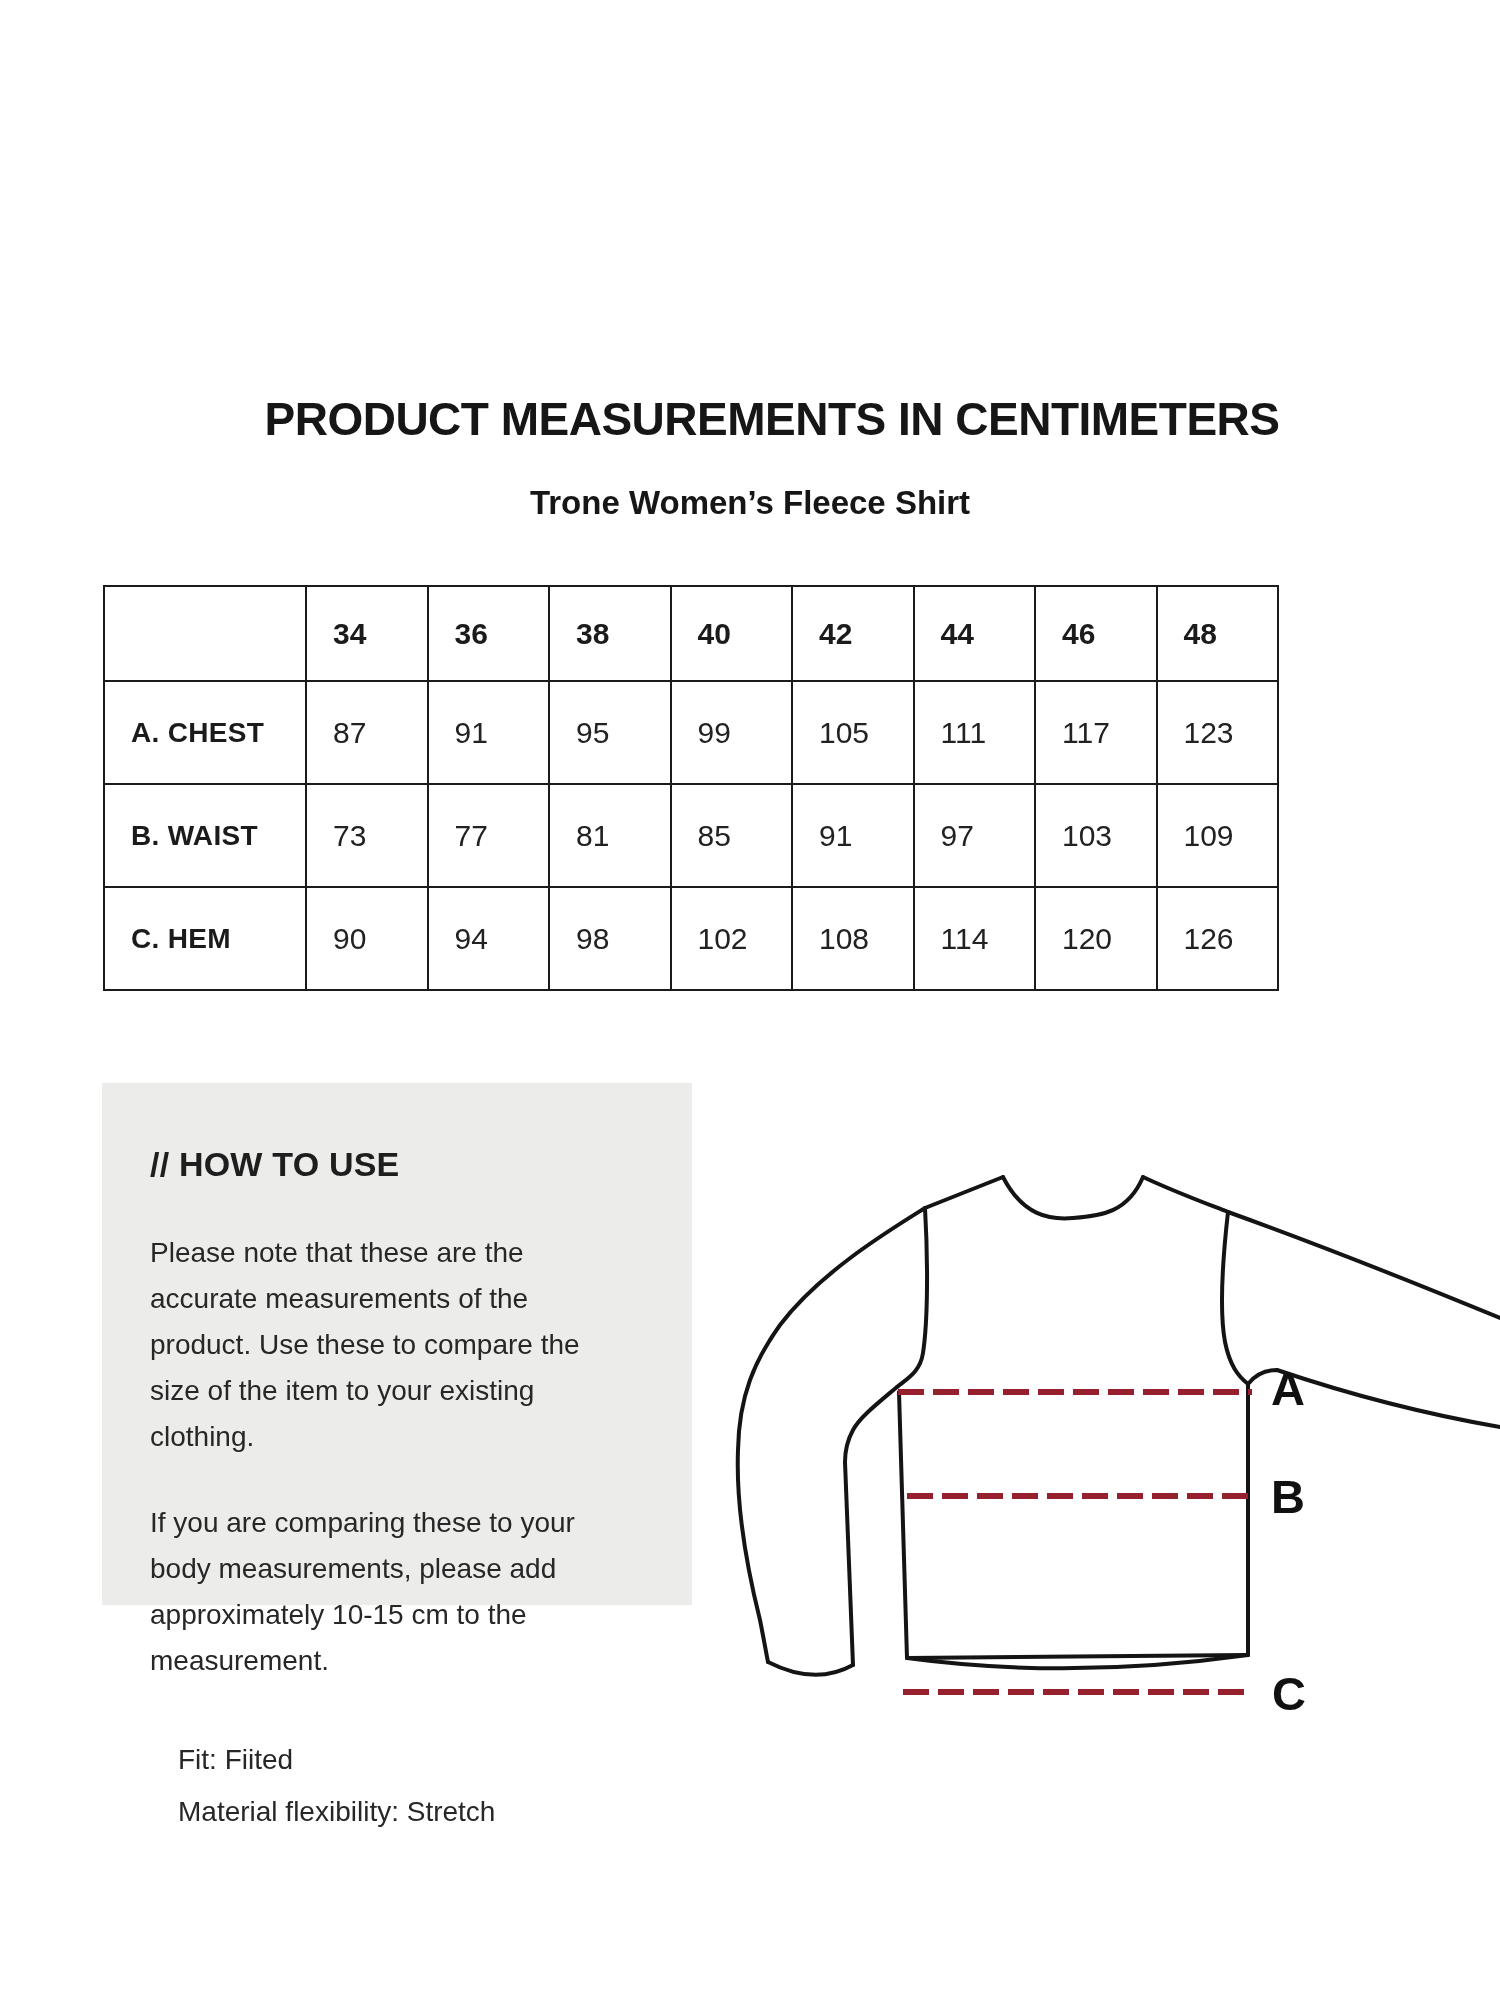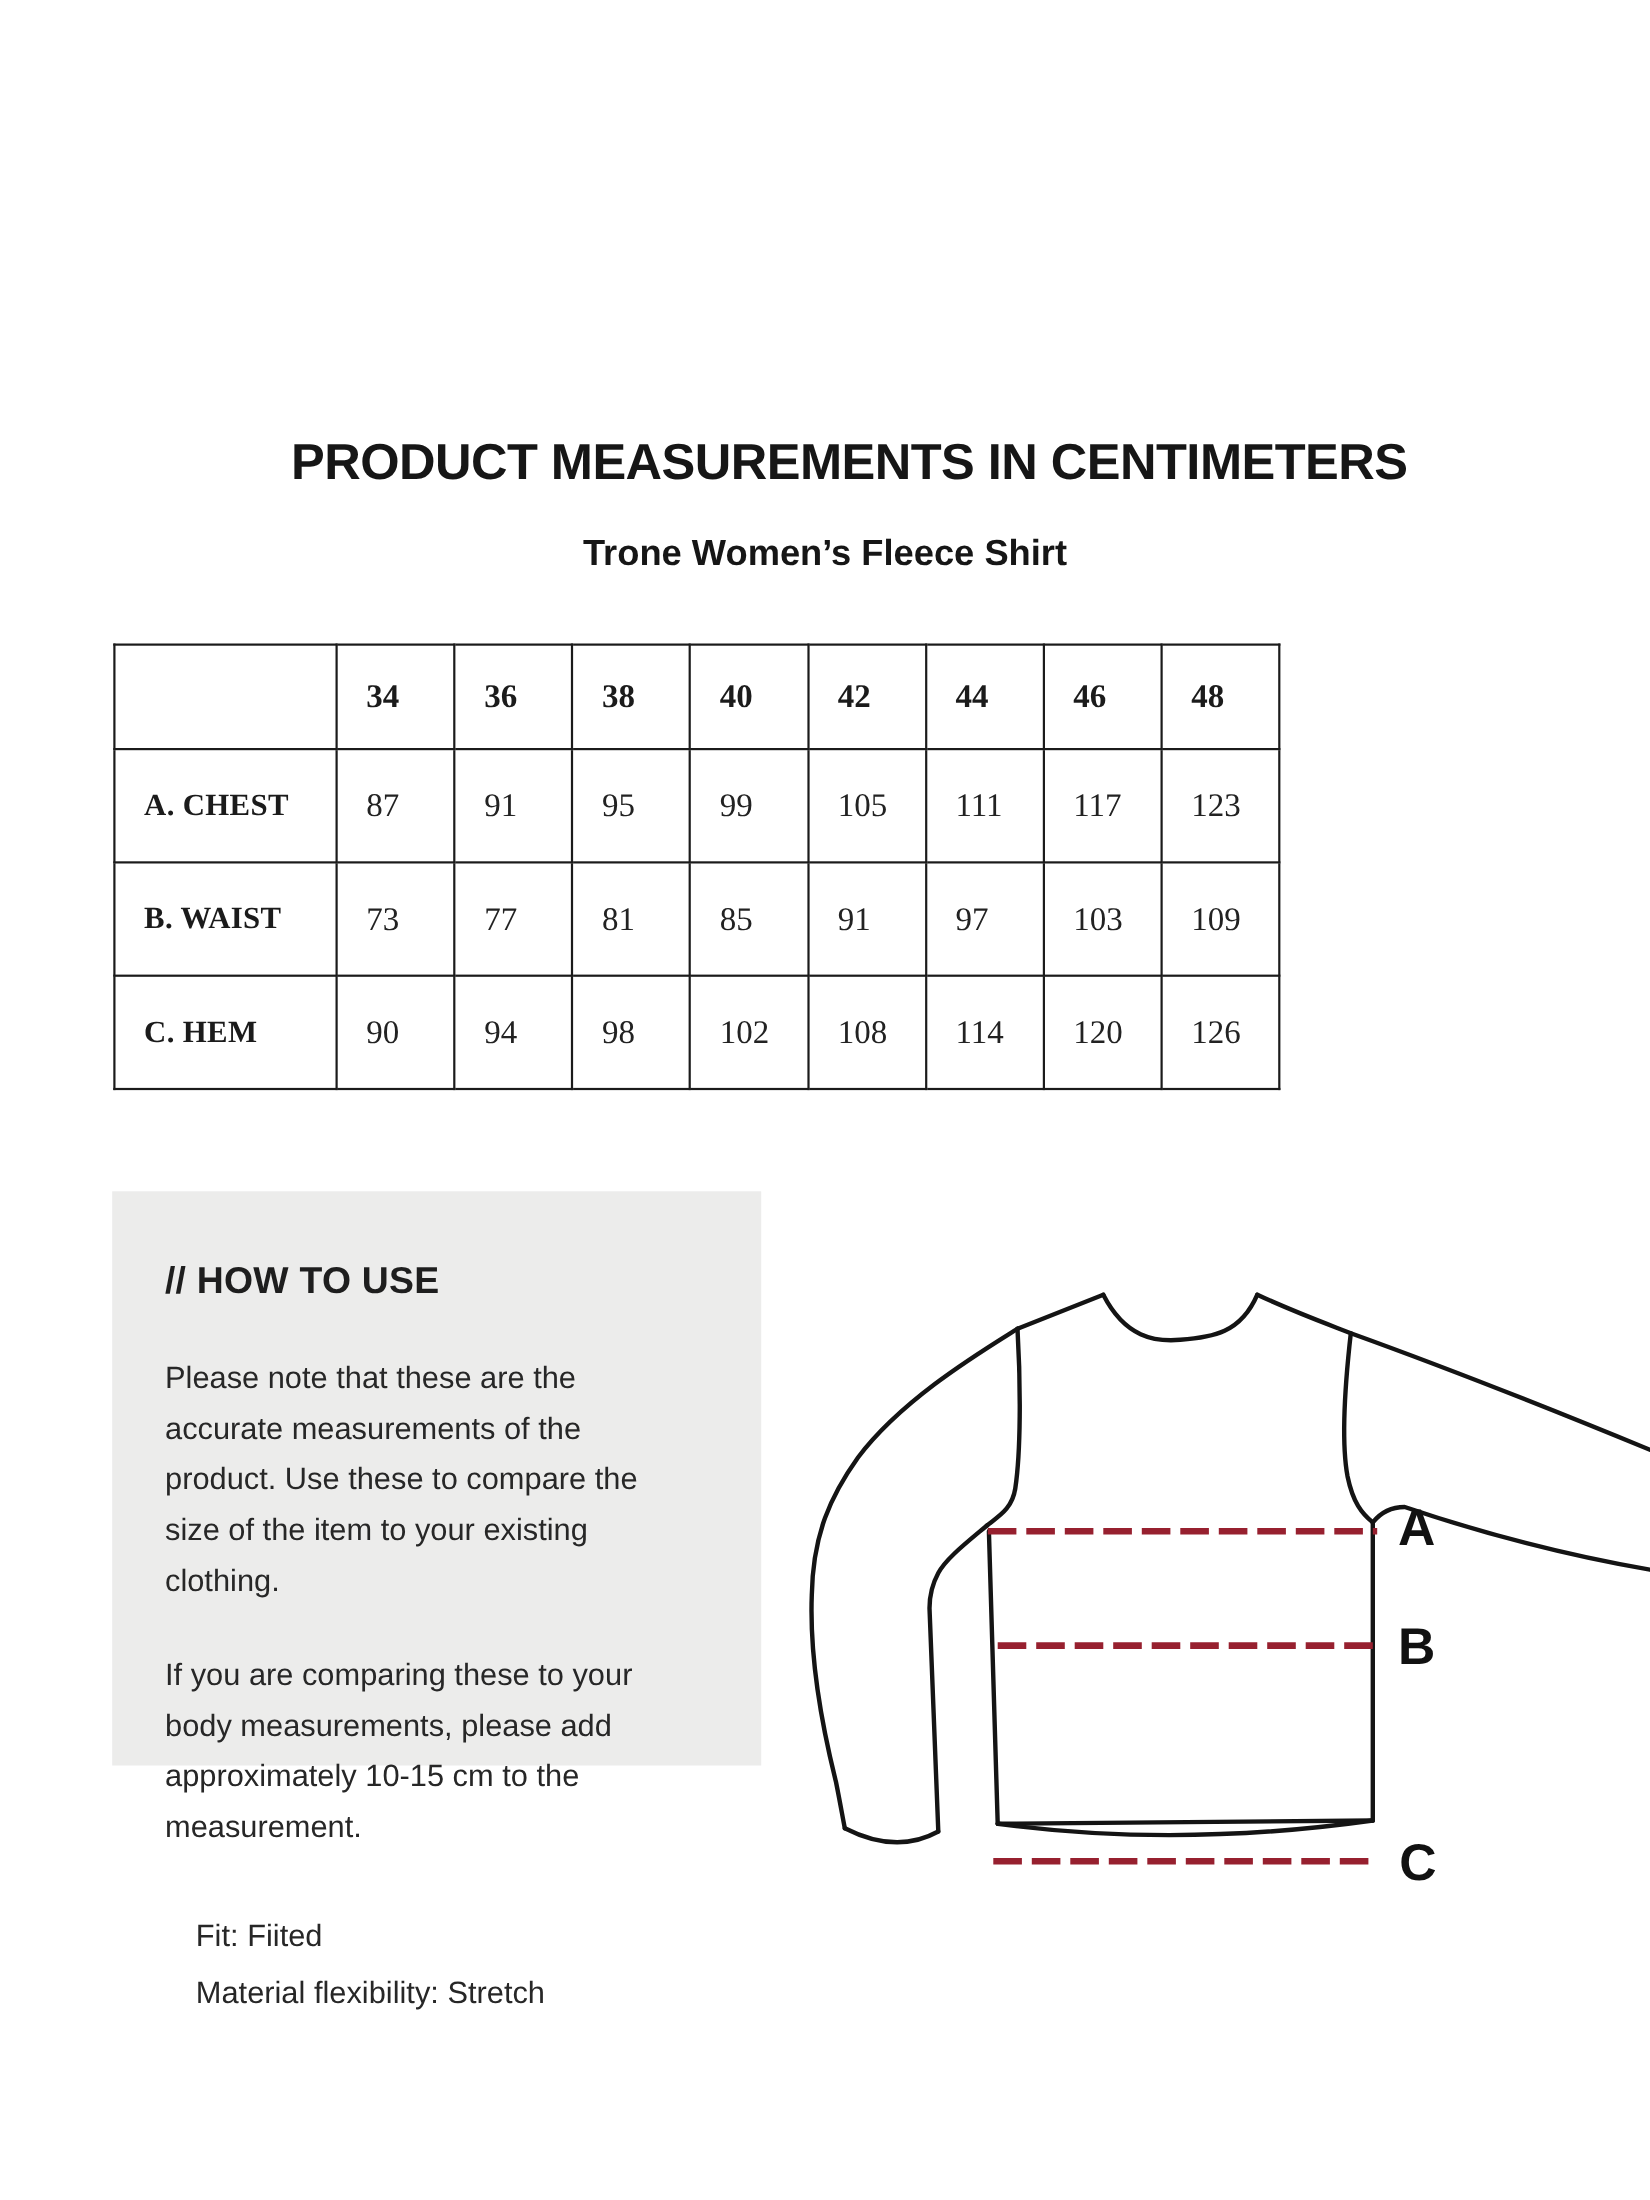--- a/index.html
+++ b/index.html
@@ -11,22 +11,22 @@
   .title{
     position:absolute;left:0;right:0;top:392px;text-align:center;
     font-size:46px;font-weight:bold;letter-spacing:-0.5px;color:#161616;padding-left:44px;
   }
   .subtitle{
     position:absolute;left:0;right:0;top:484px;text-align:center;
     font-size:33px;font-weight:bold;color:#161616;
   }
   
   table.sizes{
-    position:absolute;left:103px;top:585px;width:1061px;
-    border-collapse:collapse;table-layout:fixed;font-family:Liberation Serif, serif;
+    position:absolute;left:103px;top:585px;width:1176px;
+    border-collapse:collapse;table-layout:fixed;
   }
   table.sizes td{
     border:2px solid #1b1b1b;vertical-align:middle;
     padding:0 0 0 26px;background:#ffffff;
   }
   table.sizes tr.hdr{height:95px;}
   table.sizes tr.datarow{height:103px;margin-left:40px;}
   td.sizehdr{font-size:30px;font-weight:bold;color:#1b1b1b;}
   td.rowlabel{font-size:28px;font-weight:bold;letter-spacing:0.3px;color:#1b1b1b;}
   td.val{font-size:30px;font-weight:normal;color:#222222;}

